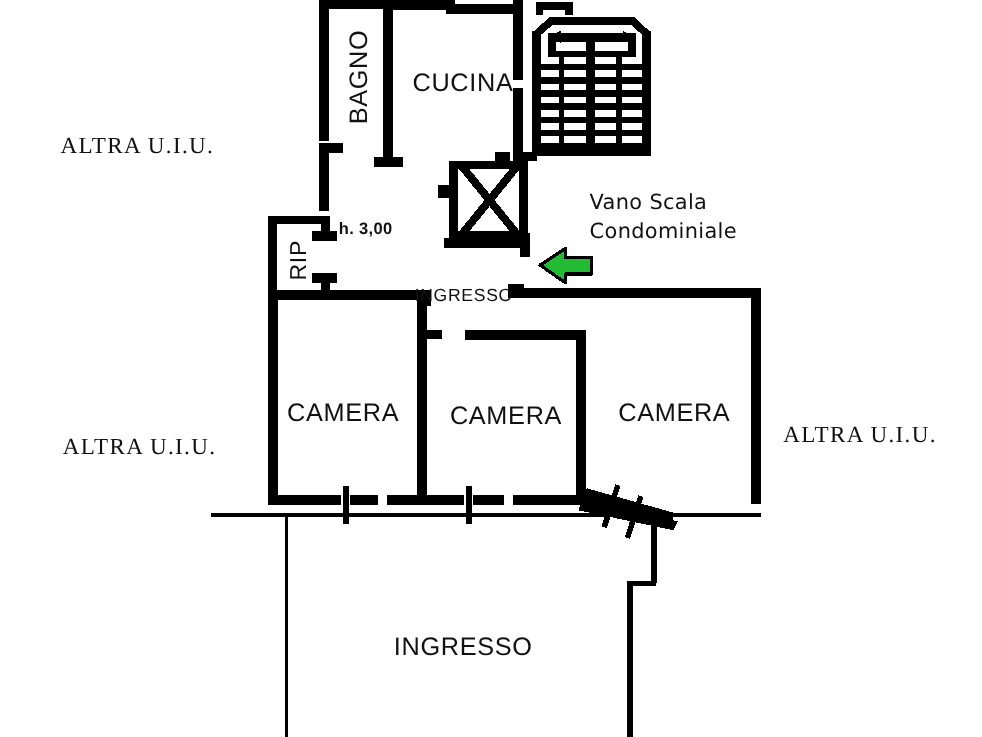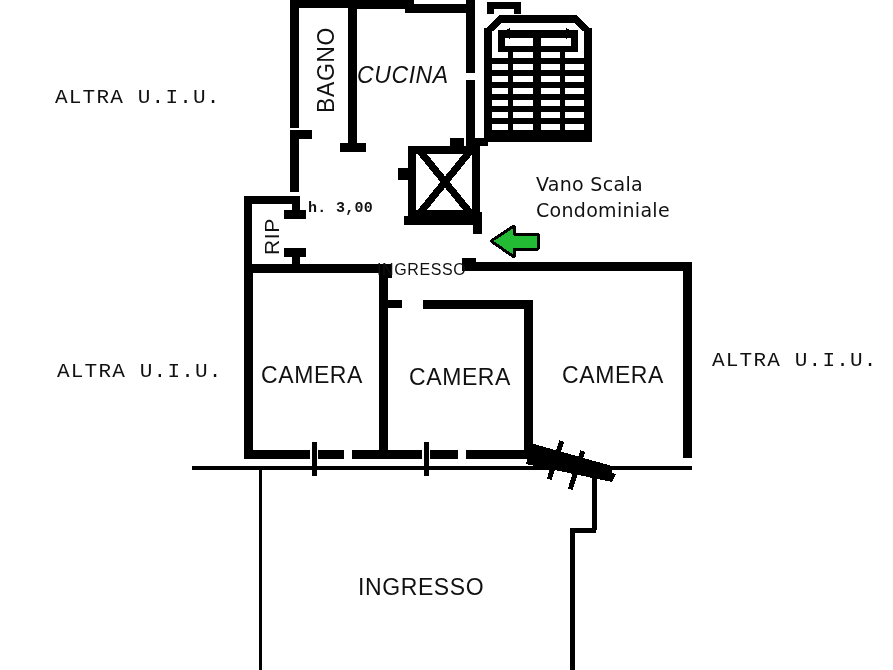--- a/index.html
+++ b/index.html
@@ -25,42 +25,43 @@
   .lbl {
     position: absolute;
     color: #111111;
     white-space: nowrap;
     line-height: 1.05;
     letter-spacing: 0.5px;
   }
   .lbl-altra {
     font-size: 21px;
     letter-spacing: 1.2px;
-    font-family: Liberation Mono, monospace;
+    font-family: Liberation Serif, serif;
+    margin-top: 34px;
   }
   .lbl-room {
     font-size: 23px;
     letter-spacing: 0.6px;
     font-family: "Liberation Sans", sans-serif;
   }
   .lbl-room-small {
     font-size: 21px;
     letter-spacing: 0.6px;
     font-family: "Liberation Sans", sans-serif;
   }
   .lbl-ingresso {
     font-size: 16px;
     letter-spacing: 0.6px;
     font-family: "Liberation Sans", sans-serif;
   }
   .lbl-h {
     font-size: 15px;
     font-weight: bold;
     letter-spacing: 0.3px;
-    font-family: Liberation Mono, monospace;
+    font-family: Liberation Sans, sans-serif;
     text-align: right;
   }
   .lbl-vano {
     font-size: 19px;
     letter-spacing: 0.3px;
     font-family: "DejaVu Sans", sans-serif;
     line-height: 1.25;
   }
   .rot90 {
     transform: rotate(-90deg);
@@ -218,21 +219,21 @@
   </svg>
 
   <div class="lbl lbl-altra" style="left:55px; top:87px;">ALTRA U.I.U.</div>
 
   <div class="lbl lbl-altra" style="left:57px; top:361px;">ALTRA U.I.U.</div>
 
   <div class="lbl lbl-altra" style="left:712px; top:350px;">ALTRA U.I.U.</div>
 
   <div class="lbl lbl-room rot90" style="left:314px; top:113px;">BAGNO</div>
 
-  <div class="lbl lbl-room" style="left:357px; top:63px;font-style:italic;">CUCINA</div>
+  <div class="lbl lbl-room" style="left:375px; top:63px;">CUCINA</div>
 
   <div class="lbl lbl-room-small rot90" style="left:261px; top:255px;">RIP</div>
 
   <div class="lbl lbl-h" style="left:308px; top:201px;">h. 3,00</div>
 
   <div class="lbl lbl-ingresso" style="left:377px; top:230px;margin-top:32px;">INGRESSO</div>
 
   <div class="lbl lbl-vano" style="left:536px; top:199px;">Condominiale</div>
 
   <div class="lbl lbl-vano" style="left:536px; top:173px;">Vano Scala</div>

